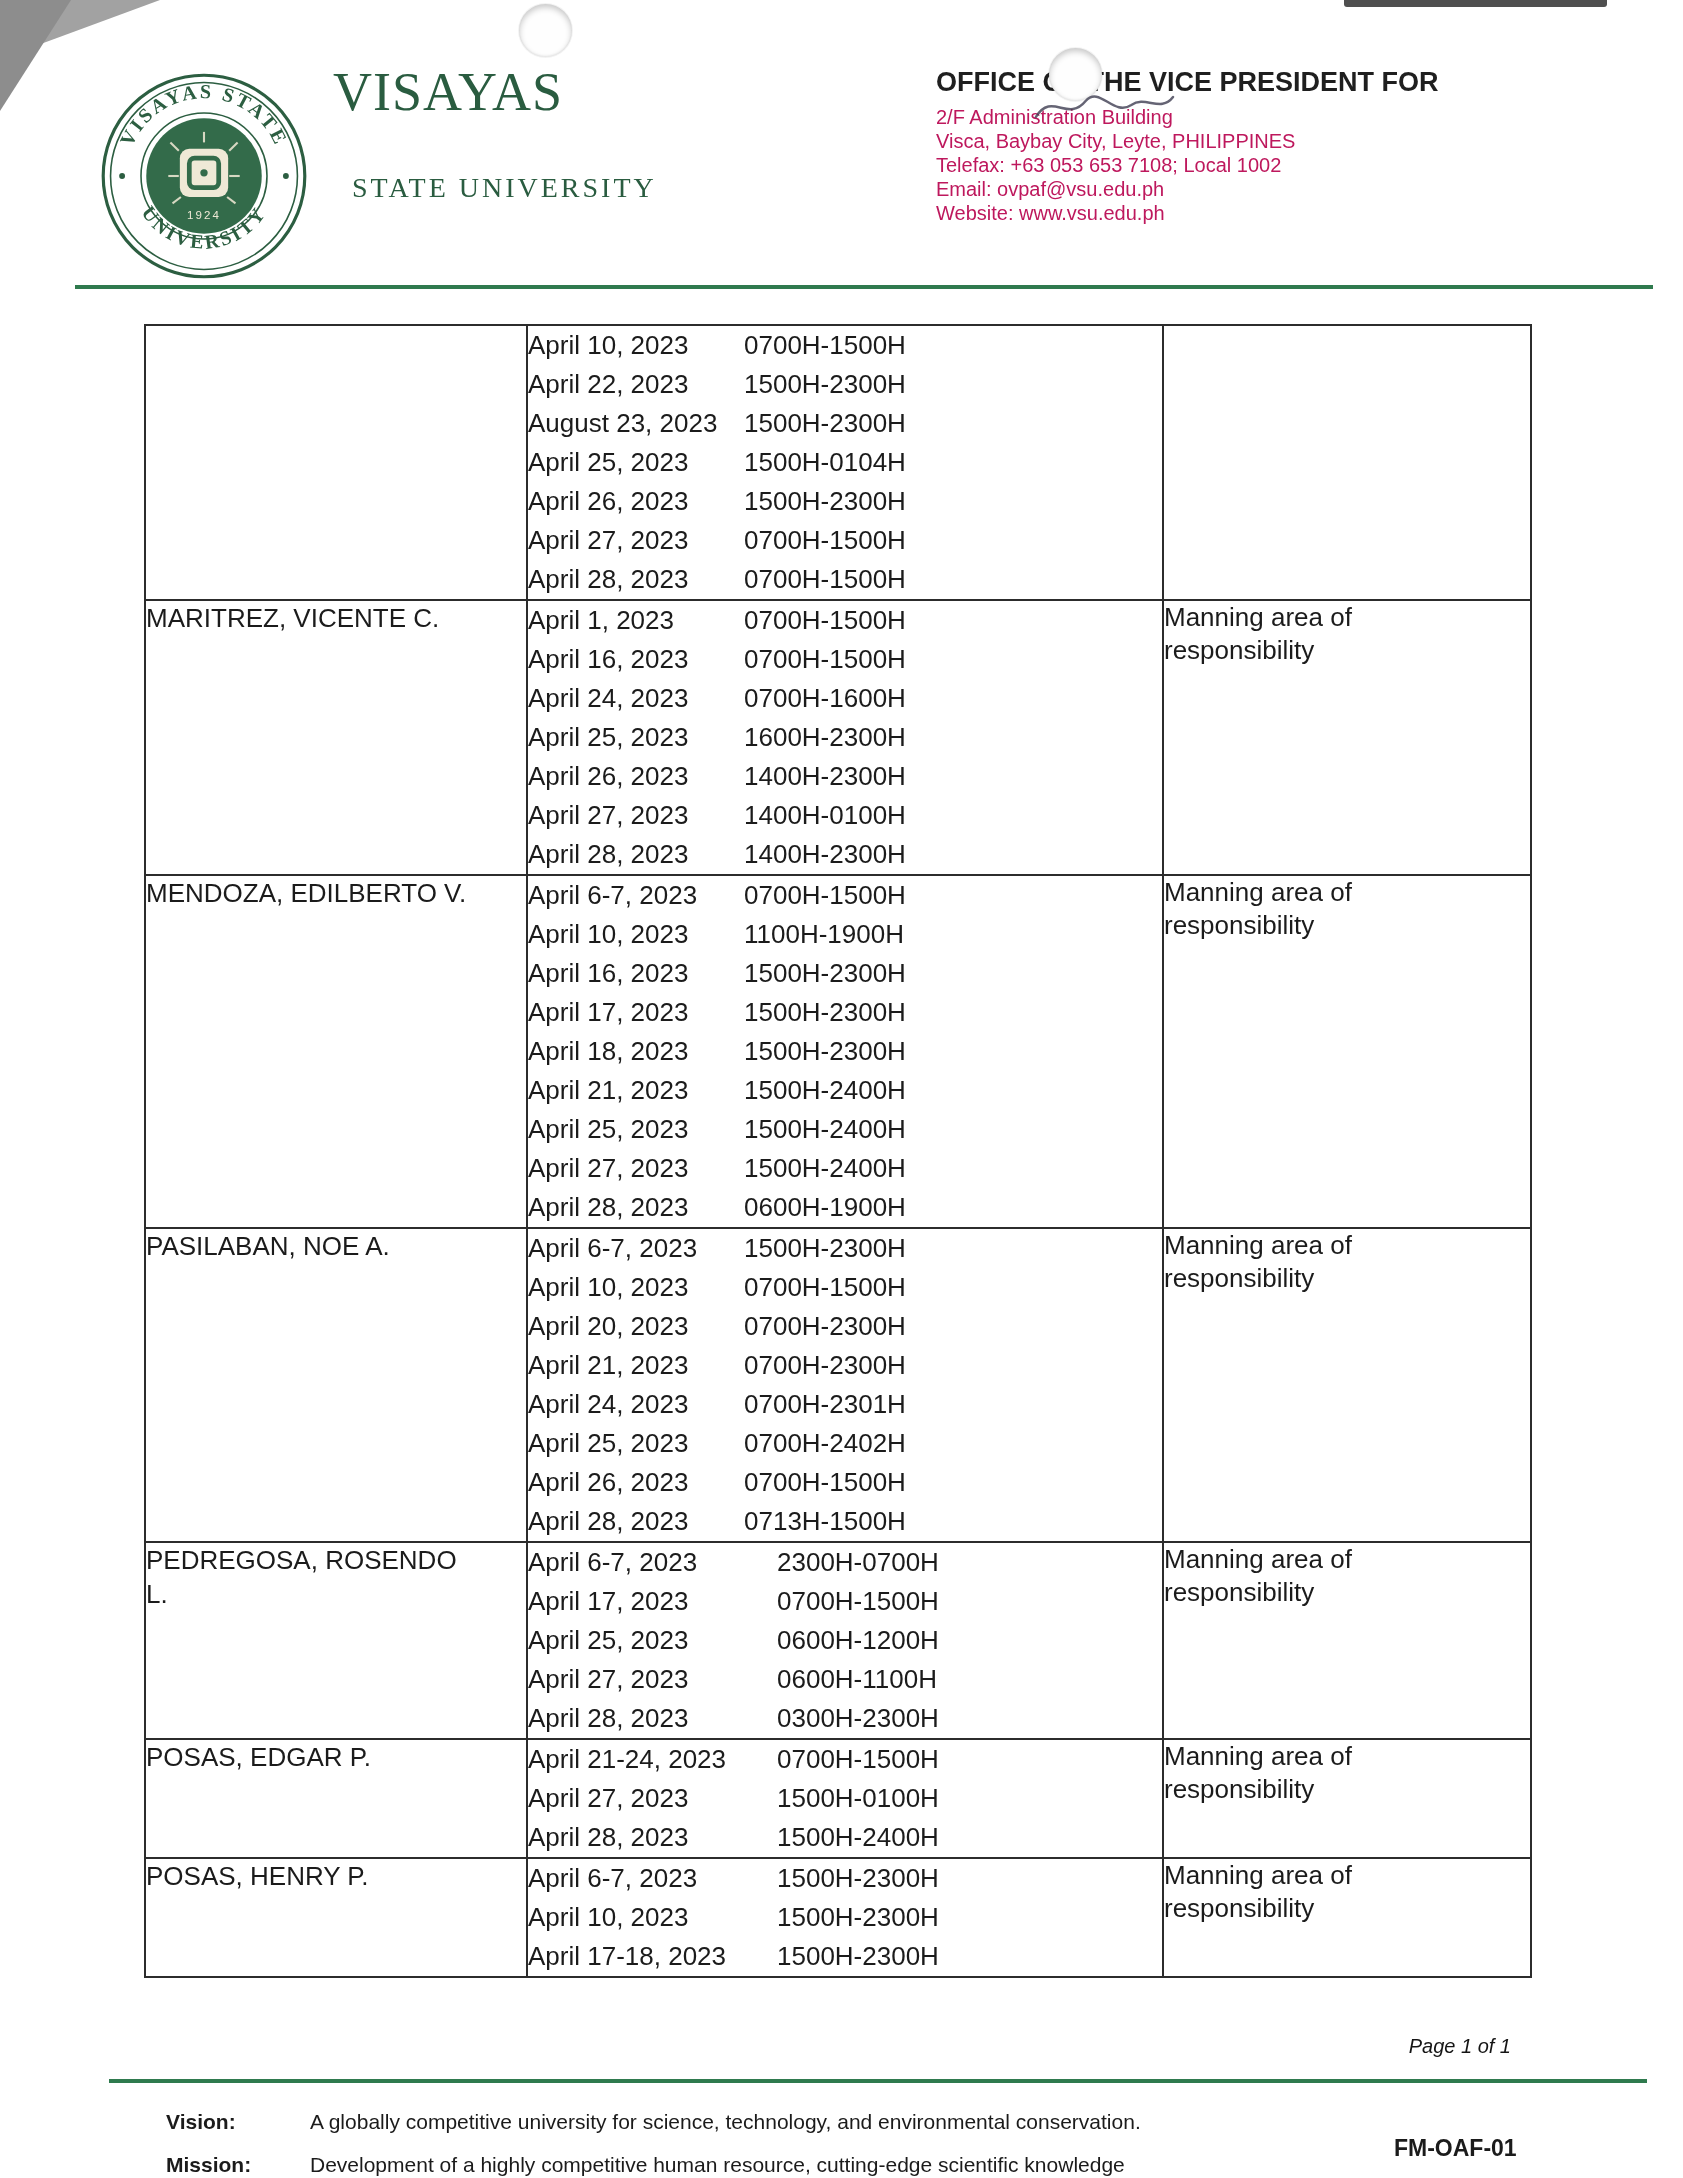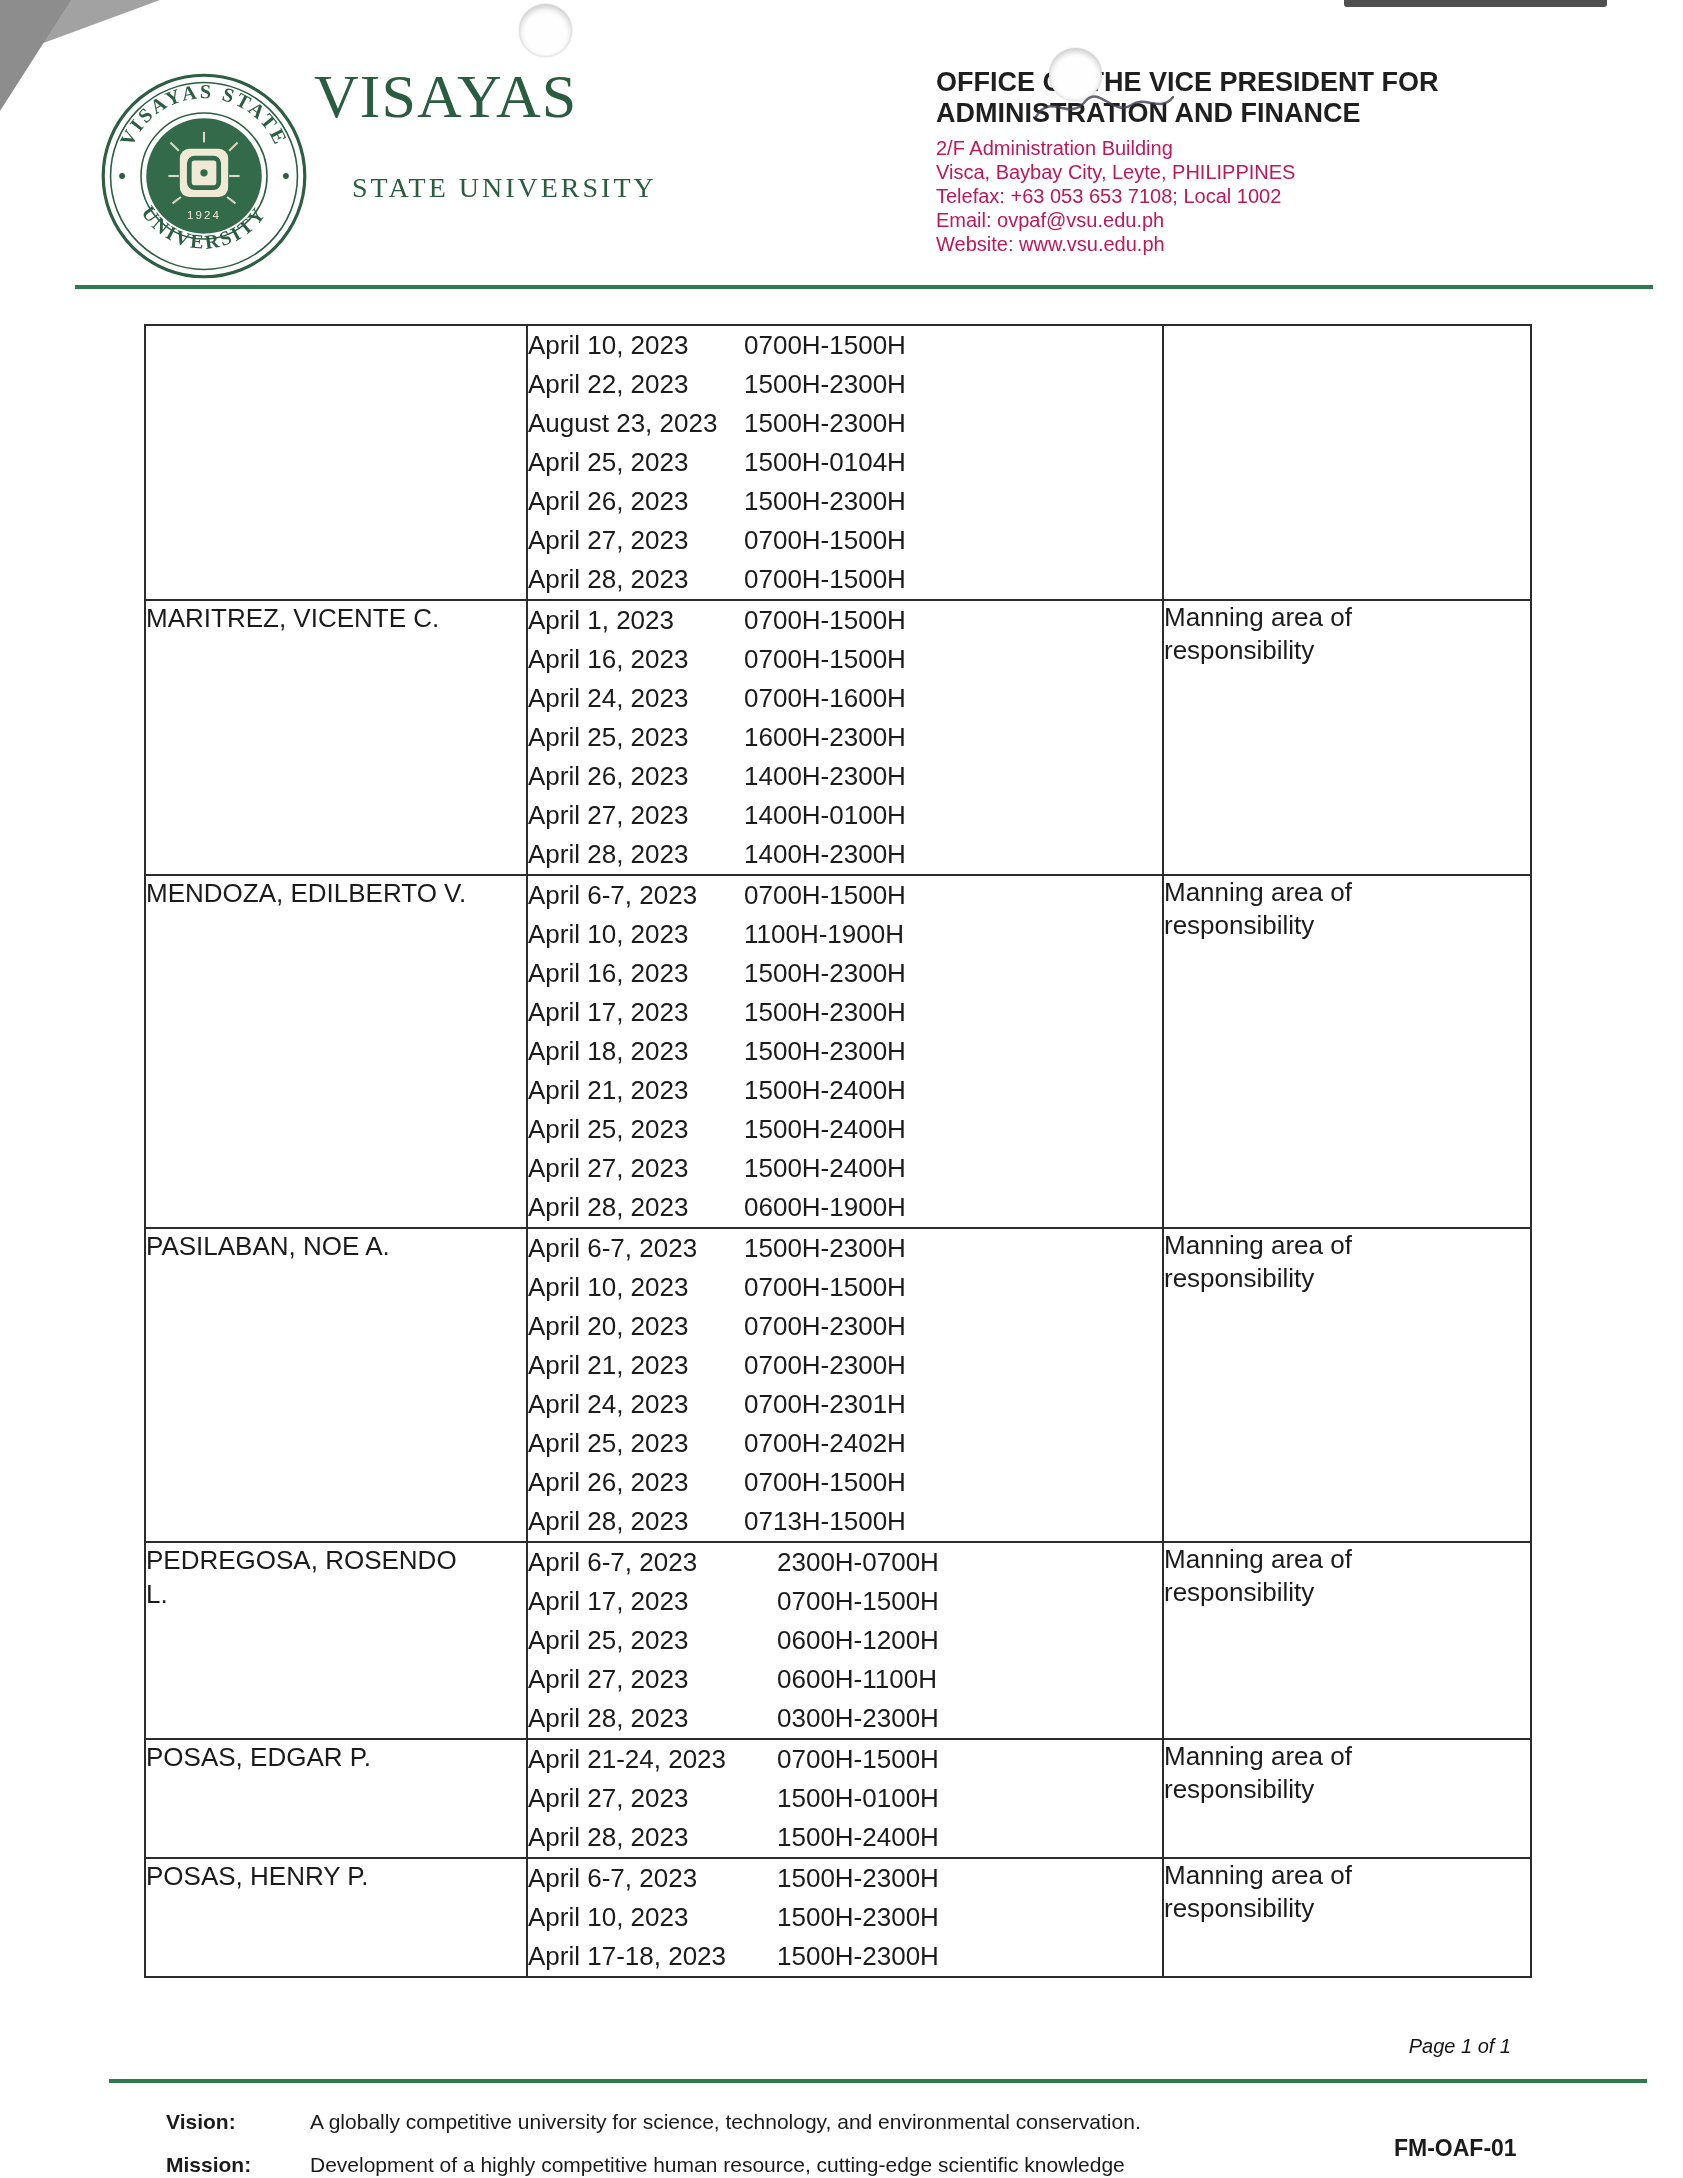--- a/index.html
+++ b/index.html
@@ -22,23 +22,23 @@
   .punch-hole { position: absolute; border-radius: 50%; background: #fefefe; z-index: 7;
     box-shadow: inset 0 3px 6px rgba(0,0,0,.22), inset 0 -1px 2px rgba(0,0,0,.07), 0 0 0 1px rgba(0,0,0,.05); }
   .hole-1 { left: 519px; top: 4px; width: 53px; height: 53px; }
   .hole-2 { left: 1049px; top: 48px; width: 53px; height: 53px; }
   .pen-scribble { position: absolute; left: 1030px; top: 83px; z-index: 8; opacity: .8; }
 
   
   .seal { position: absolute; left: 99px; top: 71px; width: 210px; height: 210px; }
   .seal-text { font-family: "Liberation Serif", serif; font-weight: bold; fill: #2c5e41; }
   .wordmark-main {
-    position: absolute; left: 314px; top: 65px;
+    position: absolute; left: 333px; top: 65px;
     font-family: "Liberation Serif", serif;
-    font-size: 62px; line-height: 1; letter-spacing: 1px;
+    font-size: 54px; line-height: 1; letter-spacing: 1px;
     color: #2a5c40;
   }
   .wordmark-sub {
     position: absolute; left: 337px; top: 172px;
     font-family: "Liberation Serif", serif;
     font-size: 28px; letter-spacing: 3px;
     color: #2a5c40;
     margin-left: 15px;
   }
   .office-block { position: absolute; left: 936px; top: 67px; width: 594px; }
@@ -130,21 +130,20 @@
         <circle cx="100" cy="97" r="3.5" fill="#336b4a"></circle>
         <text x="100" y="141" text-anchor="middle" font-size="11" letter-spacing="2" fill="#efe9d6" font-family="Liberation Sans, sans-serif">1924</text>
       </svg>
     </div>
 
     <div class="wordmark-main">VISAYAS</div>
     <div class="wordmark-sub">STATE UNIVERSITY</div>
 
     <div class="office-block">
       <div class="office-title">OFFICE OF THE VICE PRESIDENT FOR</div>
-      <div class="office-title">ADMINISTRATION AND FINANCE</div>
       <div class="office-detail first">2/F Administration Building</div>
       <div class="office-detail">Visca, Baybay City, Leyte, PHILIPPINES</div>
       <div class="office-detail">Telefax: +63 053 653 7108; Local 1002</div>
       <div class="office-detail">Email: ovpaf@vsu.edu.ph</div>
       <div class="office-detail">Website: www.vsu.edu.ph</div>
     </div>
   </header>
 
   <div class="rule rule-top"></div>
 

